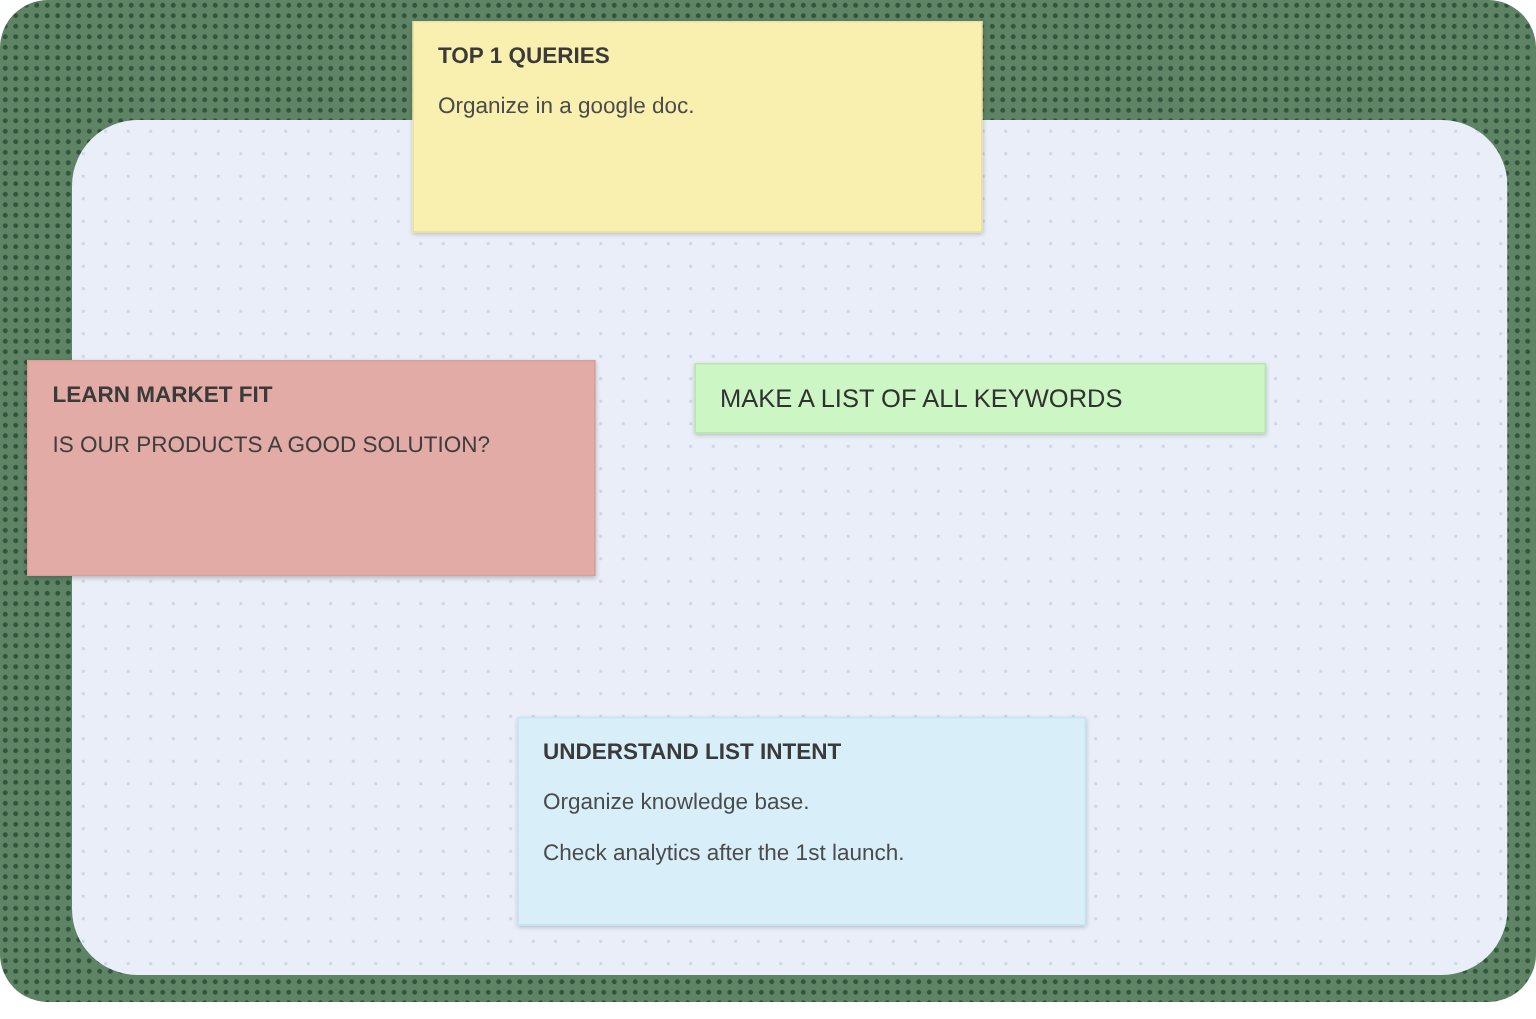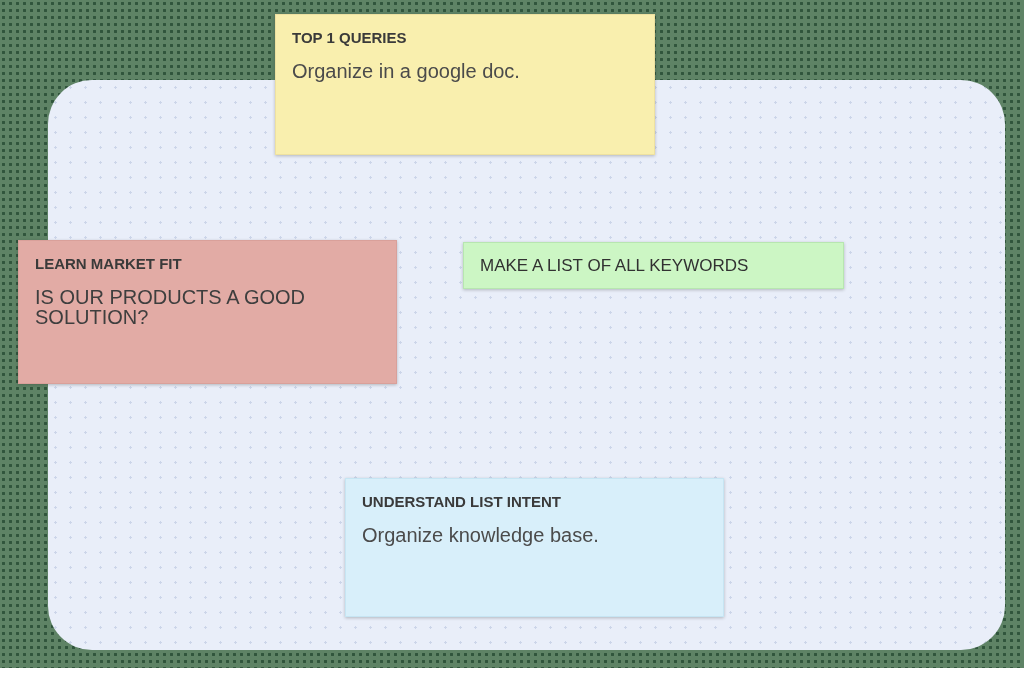--- a/index.html
+++ b/index.html
@@ -11,20 +11,21 @@
     font-family: "Liberation Sans", sans-serif;
   }
 
   .board {
     position: relative;
     width: 1024px;
     height: 668px;
     background-color: #5e8365;
     background-image: radial-gradient(#30553c 1.4px, transparent 1.6px);
     background-size: 7px 7px;
+    border-radius: 32px;
   }
 
   .canvas {
     position: absolute;
     left: 48px;
     top: 80px;
     width: 957px;
     height: 570px;
     border-radius: 44px;
     background-color: #e9eef9;
@@ -42,21 +43,21 @@
 
   .note-title {
     font-weight: bold;
     font-size: 15px;
     color: #3a3a3a;
     line-height: 20px;
     margin: 0 0 13px 0;
   }
 
   .note-line {
-    font-size: 20px;
+    font-size: 15px;
     color: #4b4b4b;
     line-height: 20px;
     margin: 0 0 14px 0;
   }
 
   .note-yellow {
     left: 275px;
     top: 14px;
     width: 380px;
     height: 141px;
@@ -118,15 +119,16 @@
     <div class="note-line">IS OUR PRODUCTS A GOOD SOLUTION?</div>
   </div>
 
   <div class="note note-green">
     <div class="note-text">MAKE A LIST OF ALL KEYWORDS</div>
   </div>
 
   <div class="note note-blue">
     <div class="note-title">UNDERSTAND LIST INTENT</div>
     <div class="note-line">Organize knowledge base.</div>
+    <div class="note-line">Check analytics after the 1st launch.</div>
   </div>
 
 </div>
 
 </body></html>

